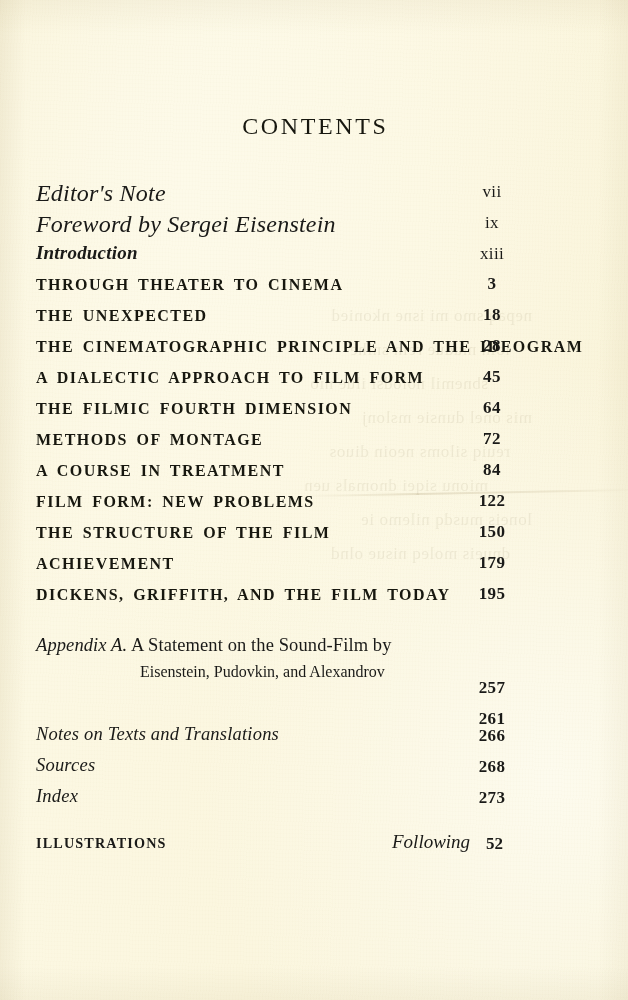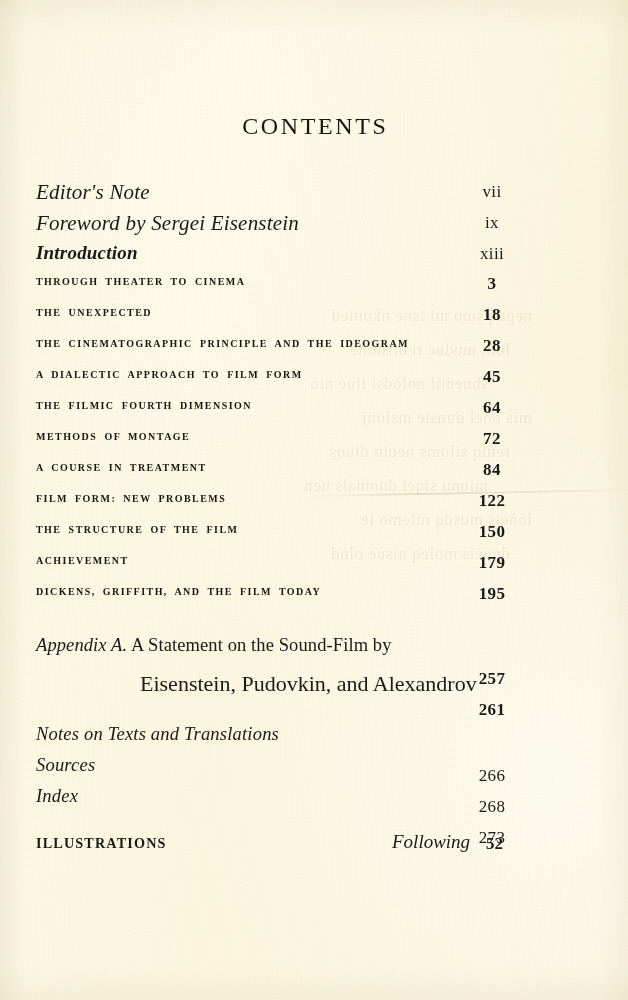--- a/index.html
+++ b/index.html
@@ -115,38 +115,38 @@
     left: 420px;
     width: 72px;
     text-align: center;
     top: 0;
     white-space: nowrap;
   }
 
   
   .front .label {
     font-style: italic;
-    font-size: 21px;
+    font-size: 24px;
     letter-spacing: .2px;
     top: -1px;
   }
   .front .pageno {
     font-size: 17px;
     letter-spacing: .3px;
     top: 1px;
   }
   .front.strong .label {
     font-weight: 700;
     font-size: 19px;
   }
 
   
   .chap { height: 31px; }
   .chap .label {
-    font-size: 10px;
+    font-size: 16px;
     font-weight: 700;
     letter-spacing: 1.45px;
     word-spacing: 3.2px;
     top: 2px;
     color: #17170f;
   }
   .chap .pageno {
     font-size: 17px;
     font-weight: 700;
     letter-spacing: .4px;
@@ -161,44 +161,43 @@
     font-size: 18.5px;
     top: -1px;
     letter-spacing: .1px;
   }
   .app .label i {
     font-style: italic;
   }
   .app .sub {
     position: absolute;
     left: 104px;
-    top: 8px;
-    font-size: 22px;
+    top: 0;
+    font-size: 16px;
     white-space: nowrap;
   }
   .app .pageno {
     font-size: 17px;
     font-weight: 600;
-    top: 6px;
+    top: 15px;
     letter-spacing: .3px;
   }
 
   
   .back .label {
     font-style: italic;
     font-size: 18.5px;
     top: -1px;
     letter-spacing: .2px;
   }
   .back .pageno {
     font-size: 17px;
-    font-weight: 400;
+    font-weight: 700;
     top: 1px;
     letter-spacing: .3px;
-    margin-top: 40px;
   }
 
   
   .illus { height: 31px; margin-top: 13px; }
   .illus .label {
     font-size: 14.2px;
     font-weight: 700;
     letter-spacing: 1.15px;
     top: 4px;
   }

